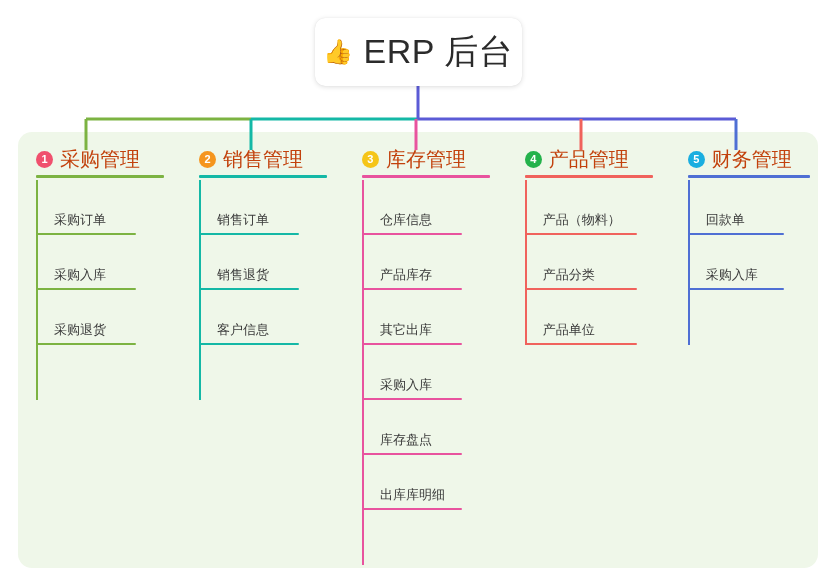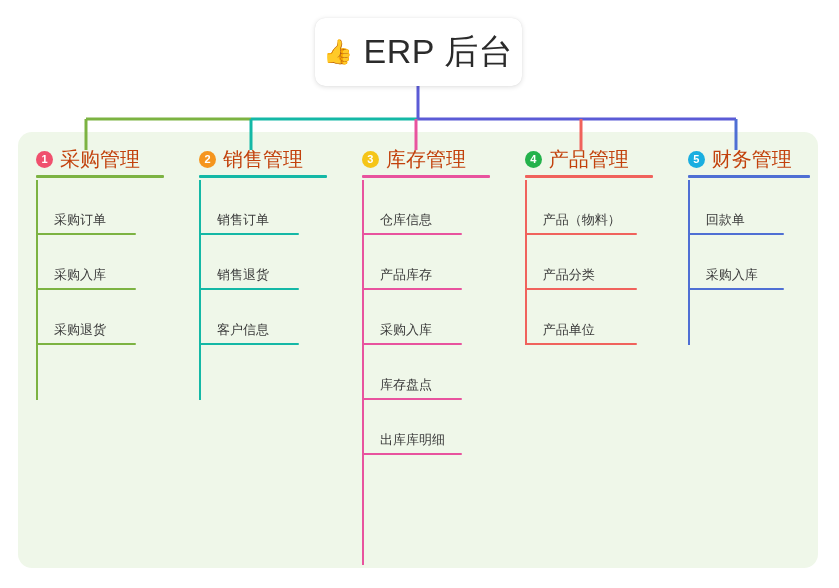--- a/index.html
+++ b/index.html
@@ -237,20 +237,24 @@
         <div class="spine" style="background: rgb(232, 83, 158); height: 385px;"></div>
         <div class="leaf">
           <span class="leaf-label">仓库信息</span>
           <div class="leaf-rule" style="background: rgb(232, 83, 158);"></div>
         </div>
         <div class="leaf">
           <span class="leaf-label">产品库存</span>
           <div class="leaf-rule" style="background: rgb(232, 83, 158);"></div>
         </div>
         <div class="leaf">
+          <span class="leaf-label">其它出库</span>
+          <div class="leaf-rule" style="background: rgb(232, 83, 158);"></div>
+        </div>
+        <div class="leaf">
           <span class="leaf-label">采购入库</span>
           <div class="leaf-rule" style="background: rgb(232, 83, 158);"></div>
         </div>
         <div class="leaf">
           <span class="leaf-label">库存盘点</span>
           <div class="leaf-rule" style="background: rgb(232, 83, 158);"></div>
         </div>
         <div class="leaf">
           <span class="leaf-label">出库库明细</span>
           <div class="leaf-rule" style="background: rgb(232, 83, 158);"></div>

